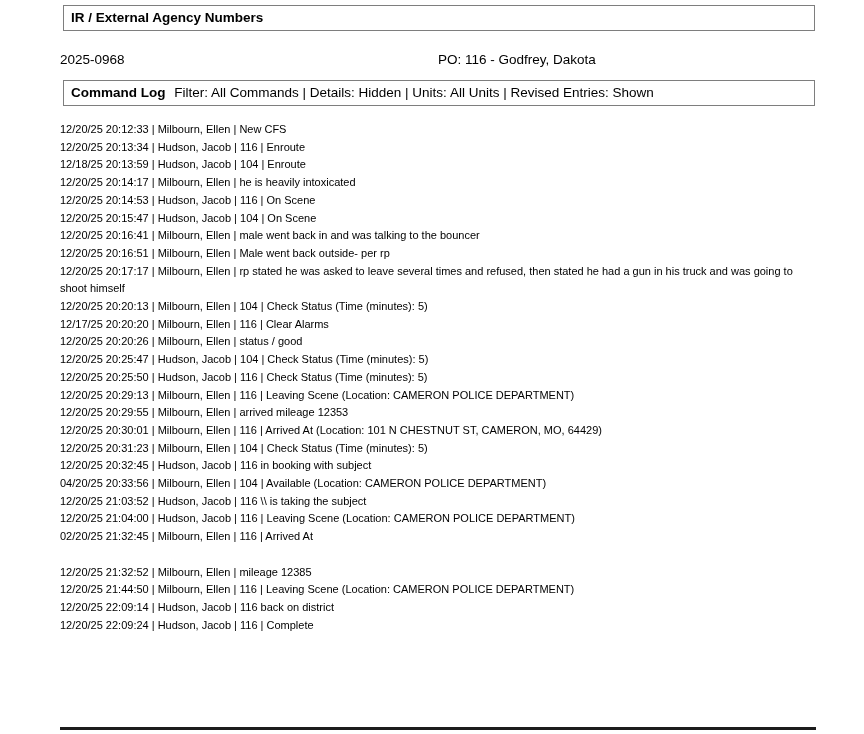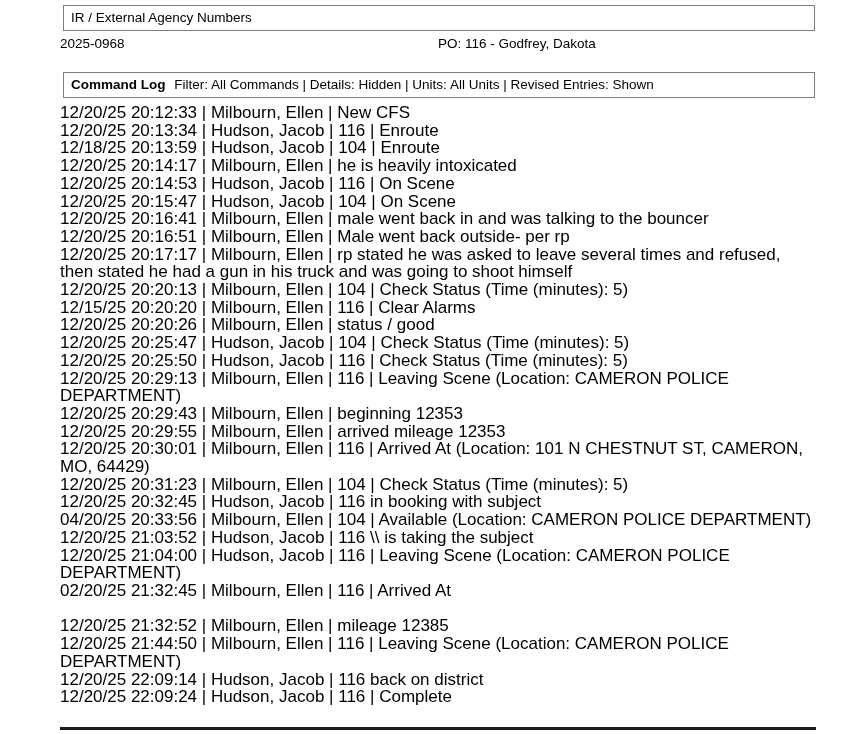--- a/index.html
+++ b/index.html
@@ -22,35 +22,35 @@
     border: 1px solid #7e7e7e;
     margin-left: 3px;
     width: 752px;
     padding: 4px 7px;
     font-size: 13.5px;
     line-height: 16px;
     background: #ffffff;
   }
   .title-box {
     margin-top: 5px;
-    font-weight: normal;
+    font-weight: bold;
   }
   .header-row {
-    margin-top: 4px;
+    margin-top: 20px;
     display: flex;
     font-size: 13.5px;
     line-height: 17px;
   }
   .header-row .cell { width: 50%; }
-  .log-header-box { margin-top: 20px; }
+  .log-header-box { margin-top: 12px; }
   .log-title { font-weight: bold; }
   .log-filters { margin-left: 5px; font-weight: normal; }
   .log-entries {
-    margin-top: 6px;
-    font-size: 17px;
+    margin-top: 15px;
+    font-size: 11px;
     line-height: 17.7px;
     width: 756px;
   }
   .log-entry {
     min-height: 17.7px;
     white-space: normal;
     word-wrap: break-word;
   }
   .bottom-rule {
     position: absolute;
@@ -84,26 +84,25 @@
       <div class="log-entry">12/20/25 20:12:33 | Milbourn, Ellen | New CFS</div>
       <div class="log-entry">12/20/25 20:13:34 | Hudson, Jacob | 116 | Enroute</div>
       <div class="log-entry">12/18/25 20:13:59 | Hudson, Jacob | 104 | Enroute</div>
       <div class="log-entry">12/20/25 20:14:17 | Milbourn, Ellen | he is heavily intoxicated</div>
       <div class="log-entry">12/20/25 20:14:53 | Hudson, Jacob | 116 | On Scene</div>
       <div class="log-entry">12/20/25 20:15:47 | Hudson, Jacob | 104 | On Scene</div>
       <div class="log-entry">12/20/25 20:16:41 | Milbourn, Ellen | male went back in and was talking to the bouncer</div>
       <div class="log-entry">12/20/25 20:16:51 | Milbourn, Ellen | Male went back outside- per rp</div>
       <div class="log-entry">12/20/25 20:17:17 | Milbourn, Ellen | rp stated he was asked to leave several times and refused, then stated he had a gun in his truck and was going to shoot himself</div>
       <div class="log-entry">12/20/25 20:20:13 | Milbourn, Ellen | 104 | Check Status (Time (minutes): 5)</div>
-      <div class="log-entry">12/15/25 20:20:20 | Milbourn, Ellen | 116 | Clear Alarms</div>
+      <div class="log-entry">12/17/25 20:20:20 | Milbourn, Ellen | 116 | Clear Alarms</div>
       <div class="log-entry">12/20/25 20:20:26 | Milbourn, Ellen | status / good</div>
       <div class="log-entry">12/20/25 20:25:47 | Hudson, Jacob | 104 | Check Status (Time (minutes): 5)</div>
       <div class="log-entry">12/20/25 20:25:50 | Hudson, Jacob | 116 | Check Status (Time (minutes): 5)</div>
       <div class="log-entry">12/20/25 20:29:13 | Milbourn, Ellen | 116 | Leaving Scene (Location: CAMERON POLICE DEPARTMENT)</div>
-      <div class="log-entry">12/20/25 20:29:43 | Milbourn, Ellen | beginning 12353</div>
       <div class="log-entry">12/20/25 20:29:55 | Milbourn, Ellen | arrived mileage 12353</div>
       <div class="log-entry">12/20/25 20:30:01 | Milbourn, Ellen | 116 | Arrived At (Location: 101 N CHESTNUT ST, CAMERON, MO, 64429)</div>
       <div class="log-entry">12/20/25 20:31:23 | Milbourn, Ellen | 104 | Check Status (Time (minutes): 5)</div>
       <div class="log-entry">12/20/25 20:32:45 | Hudson, Jacob | 116 in booking with subject</div>
       <div class="log-entry">04/20/25 20:33:56 | Milbourn, Ellen | 104 | Available (Location: CAMERON POLICE DEPARTMENT)</div>
       <div class="log-entry">12/20/25 21:03:52 | Hudson, Jacob | 116 \\ is taking the subject</div>
       <div class="log-entry">12/20/25 21:04:00 | Hudson, Jacob | 116 | Leaving Scene (Location: CAMERON POLICE DEPARTMENT)</div>
       <div class="log-entry">02/20/25 21:32:45 | Milbourn, Ellen | 116 | Arrived At</div>
       <div class="log-entry">&nbsp;</div>
       <div class="log-entry">12/20/25 21:32:52 | Milbourn, Ellen | mileage 12385</div>

